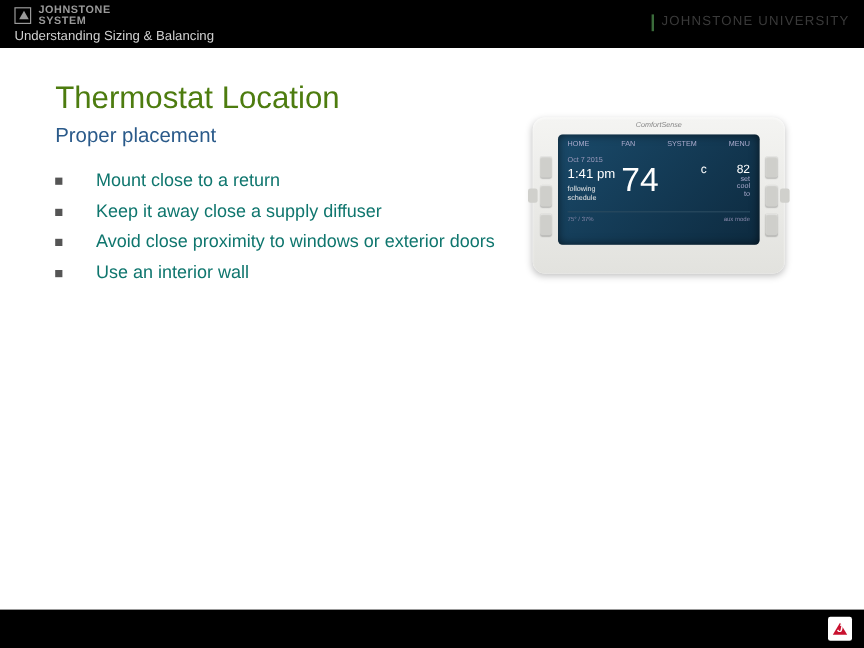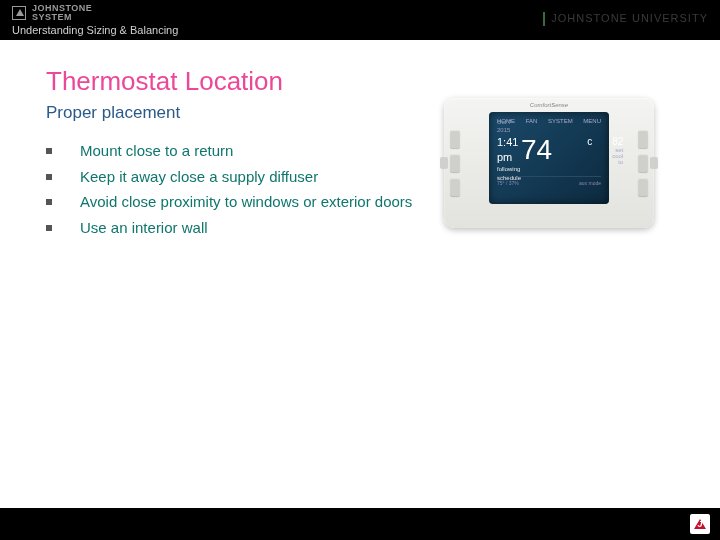--- a/index.html
+++ b/index.html
@@ -7,31 +7,31 @@
   .topbar { width: 100%; height: 40px; background: #000; display: flex; align-items: flex-end; padding: 0 12px 4px 12px; position: relative; }
   .logo-area { display: flex; align-items: center; gap: 6px; color: #9a9a9a; position: absolute; top: 4px; left: 12px; }
   .logo-mark { width: 14px; height: 14px; border: 1.5px solid #9a9a9a; position: relative; display: inline-block; }
   .logo-mark::after { content: ''; position: absolute; left: 3px; top: 2px; width: 0; height: 0; border-left: 4px solid transparent; border-right: 4px solid transparent; border-bottom: 7px solid #9a9a9a; }
   .logo-text { font-size: 9px; letter-spacing: 0.5px; font-weight: 600; line-height: 1; }
   .breadcrumb { color: #d0d0d0; font-size: 11px; font-weight: 400; }
   .university { position: absolute; right: 12px; top: 12px; color: #3a3a3a; font-size: 11px; letter-spacing: 1px; display: flex; align-items: flex-start; gap: 6px; }
   .university .bar { width: 2px; height: 14px; background: #3a6b3a; }
   .content { padding: 26px 46px 0 46px; display: flex; gap: 20px; }
   .left { flex: 1; }
-  .title { font-size: 26px; font-weight: 300; color: #ec4899; margin-bottom: 6px; }
+  .title { font-size: 26px; font-weight: 300; color: #4d7c0f; margin-bottom: 6px; }
   .subtitle { font-size: 17px; font-weight: 400; color: #2a5a8a; margin-bottom: 18px; }
   ul.bullets { list-style: none; }
   ul.bullets li { display: flex; align-items: flex-start; gap: 28px; font-size: 15px; color: #0f766e; margin-bottom: 6px; line-height: 1.3; text-align: center; }
   ul.bullets li .sq { width: 6px; height: 6px; background: #555; margin-top: 7px; flex-shrink: 0; }
   .right { width: 230px; padding-top: 32px; }
   .thermostat { width: 210px; height: 130px; background: linear-gradient(#f4f4f2, #e2e2de); border-radius: 10px; box-shadow: 0 2px 6px rgba(0,0,0,0.25), inset 0 1px 2px rgba(255,255,255,0.6); padding: 14px 16px; position: relative; }
   .thermostat::before, .thermostat::after { content: ''; position: absolute; width: 8px; height: 12px; background: #d0d0cc; top: 50%; transform: translateY(-50%); border-radius: 2px; }
   .thermostat::before { left: -4px; }
   .thermostat::after { right: -4px; }
-  .screen { width: 120px; height: 92px; background: linear-gradient(135deg, #1a4a6a, #0d2a3f); border-radius: 4px; margin: 0 auto; position: relative; color: #e8e8e8; font-size: 7px; padding: 6px 8px; box-shadow: inset 0 0 8px rgba(0,0,0,0.6); }
+  .screen { width: 168px; height: 92px; background: linear-gradient(135deg, #1a4a6a, #0d2a3f); border-radius: 4px; margin: 0 auto; position: relative; color: #e8e8e8; font-size: 7px; padding: 6px 8px; box-shadow: inset 0 0 8px rgba(0,0,0,0.6); }
   .screen-top { display: flex; justify-content: space-between; font-size: 6px; color: #aac; margin-bottom: 2px; }
   .screen-mid { display: flex; align-items: center; justify-content: space-between; height: 48px; }
   .screen-left { font-size: 6px; line-height: 1.4; }
   .screen-time { font-size: 11px; font-weight: 300; color: #fff; }
   .screen-date { font-size: 6px; color: #99b; }
   .screen-temp { font-size: 28px; font-weight: 300; color: #fff; display: flex; align-items: flex-start; gap: 35px; }
   .screen-temp sup { font-size: 10px; margin-top: 2px; }
   .screen-set { font-size: 6px; text-align: right; color: #aac; margin-left: 20px; }
   .screen-set .s-temp { font-size: 10px; color: #fff; }
   .screen-bottom { display: flex; justify-content: space-between; font-size: 5px; color: #88a; border-top: 1px solid #2a4a5f; padding-top: 3px; margin-top: 2px; }

